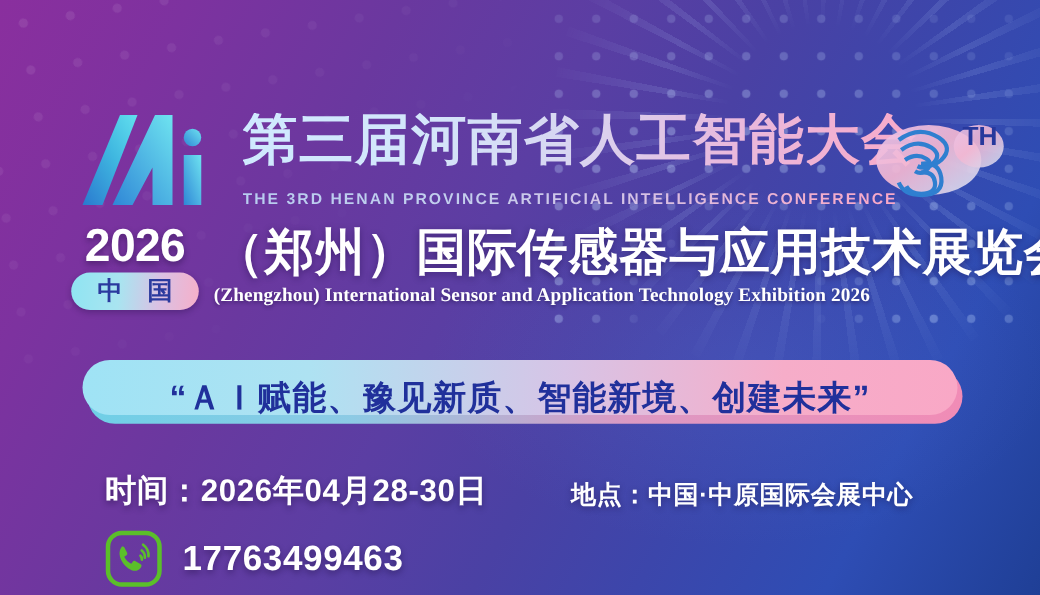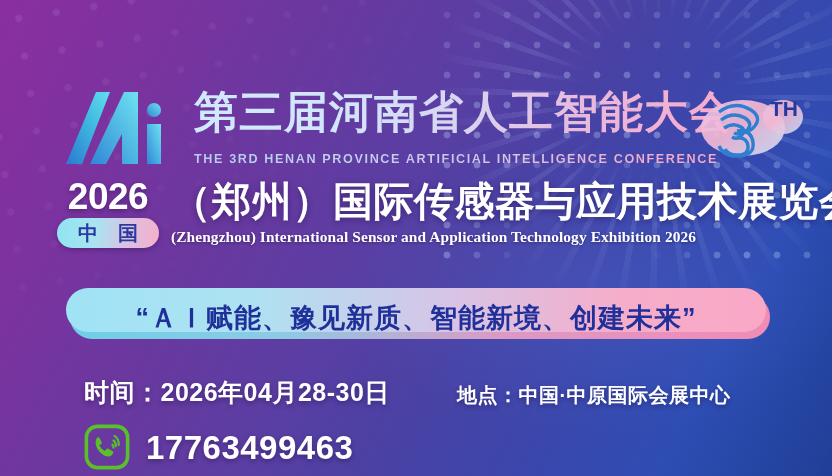--- a/index.html
+++ b/index.html
@@ -162,21 +162,21 @@
     text-shadow:0 2px 5px rgba(20,8,50,.4);
   }
 
   
   .phone-row{
     position:absolute;left:84px;top:424px;
     display:flex;align-items:center;
   }
   .phone-icon{ width:46px;height:46px;flex:0 0 auto;}
   .phone-num{
-    margin-left:16px;font-size:33px;font-weight:bold;color:#ffffff;
+    margin-left:16px;font-size:28px;font-weight:bold;color:#ffffff;
     letter-spacing:.5px;line-height:1;
     text-shadow:0 2px 5px rgba(20,8,50,.4);
   }
 </style>
 </head>
 <body>
 
 <div class="banner">
 
   <div class="bg-dots-left"></div>

